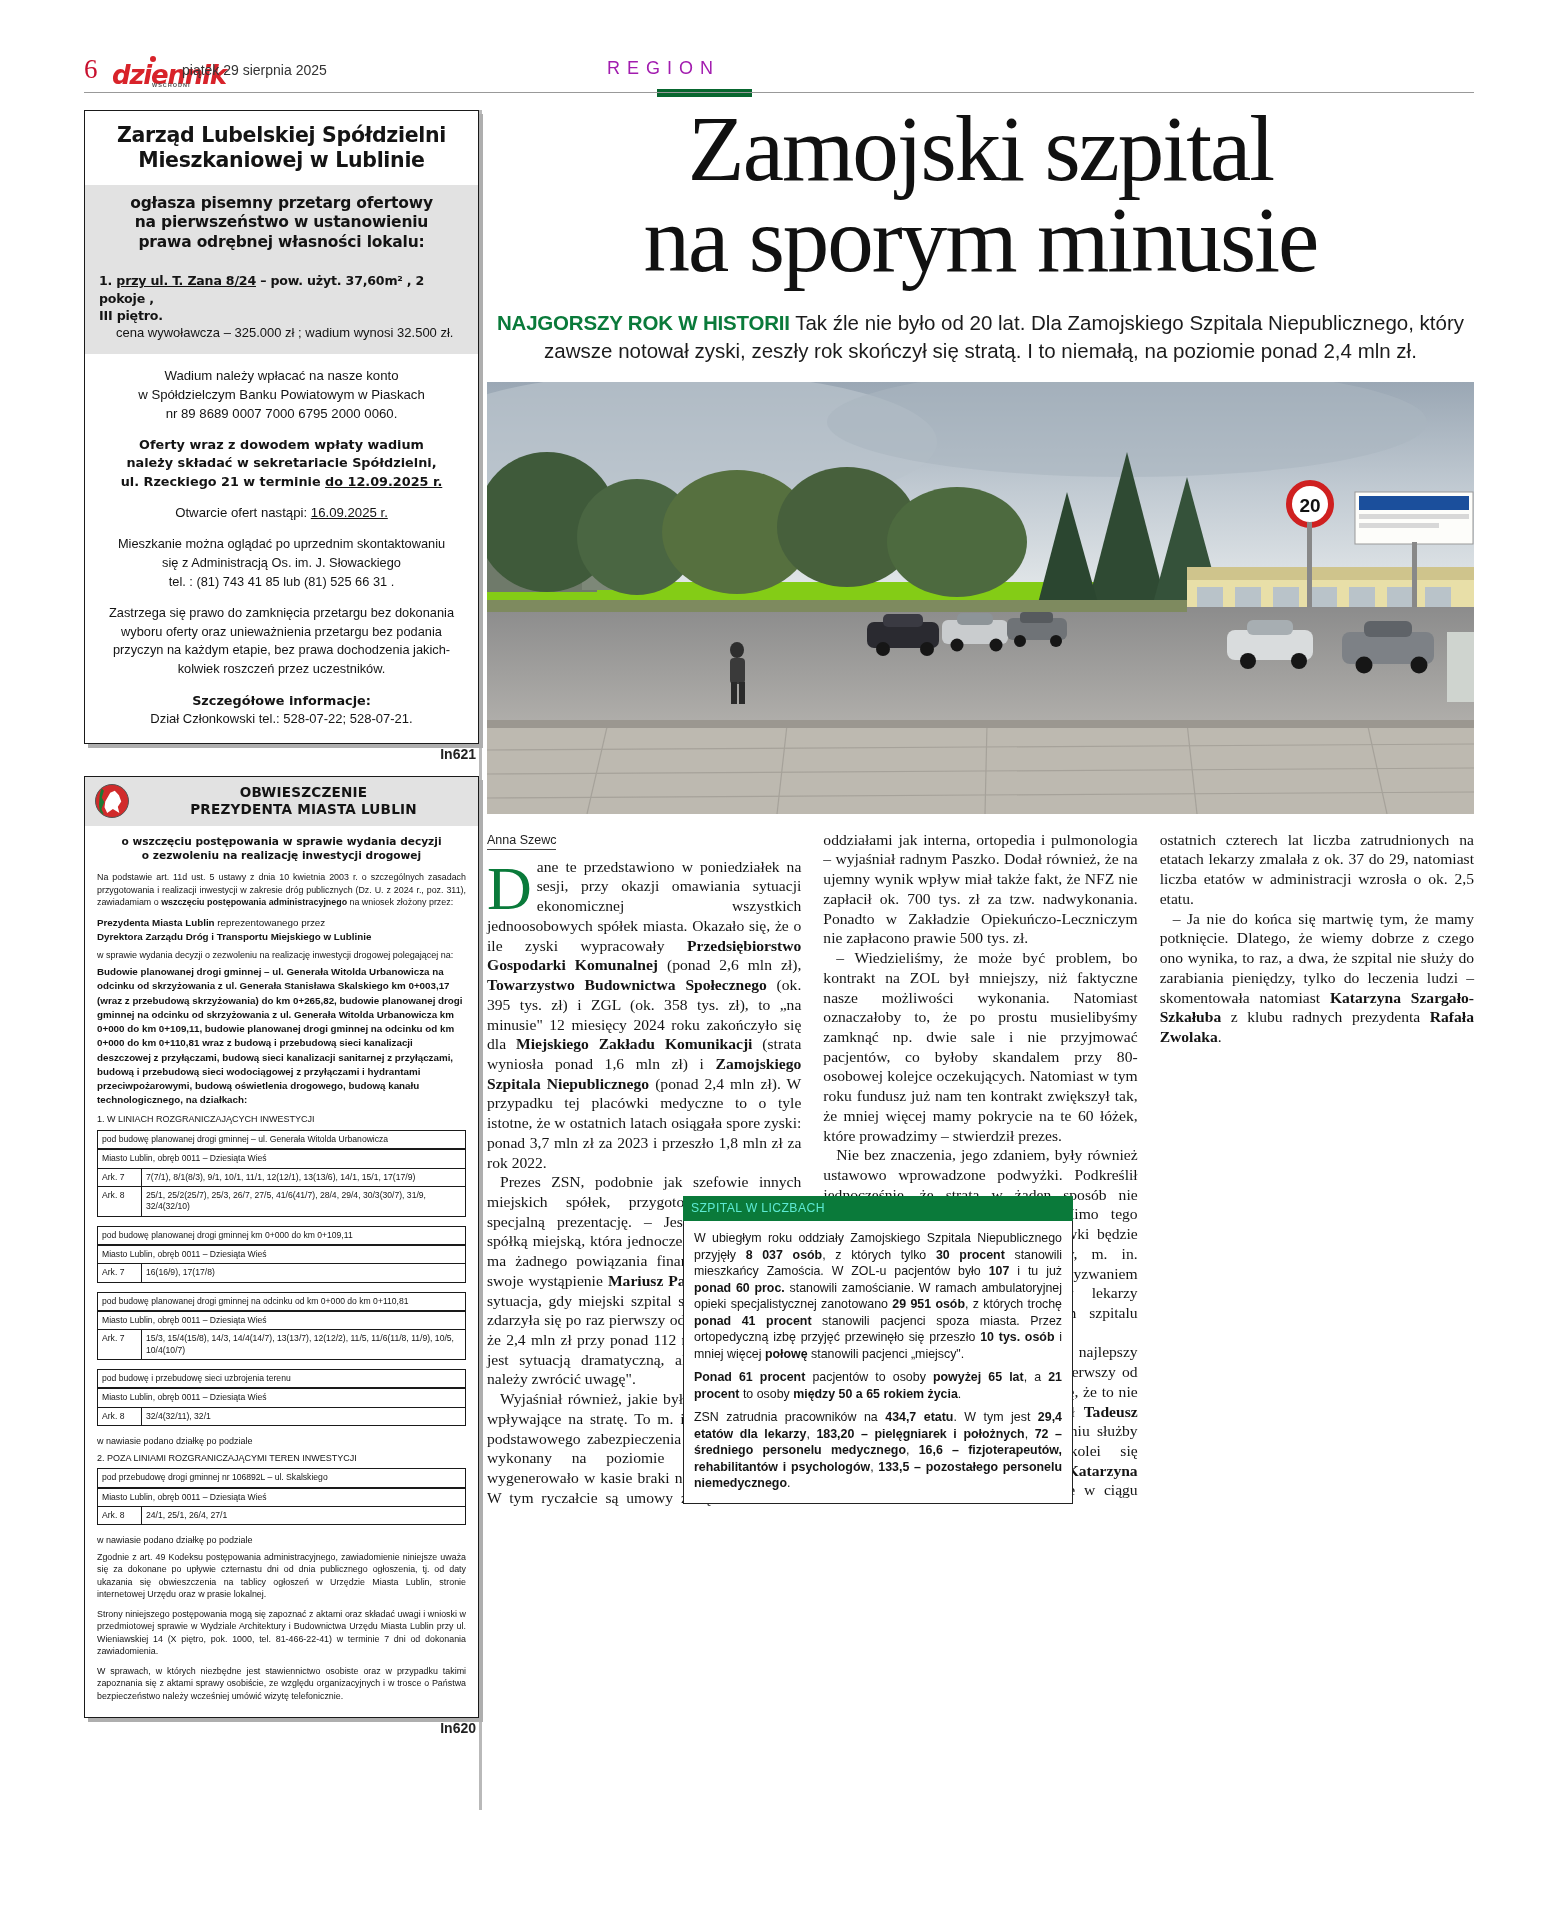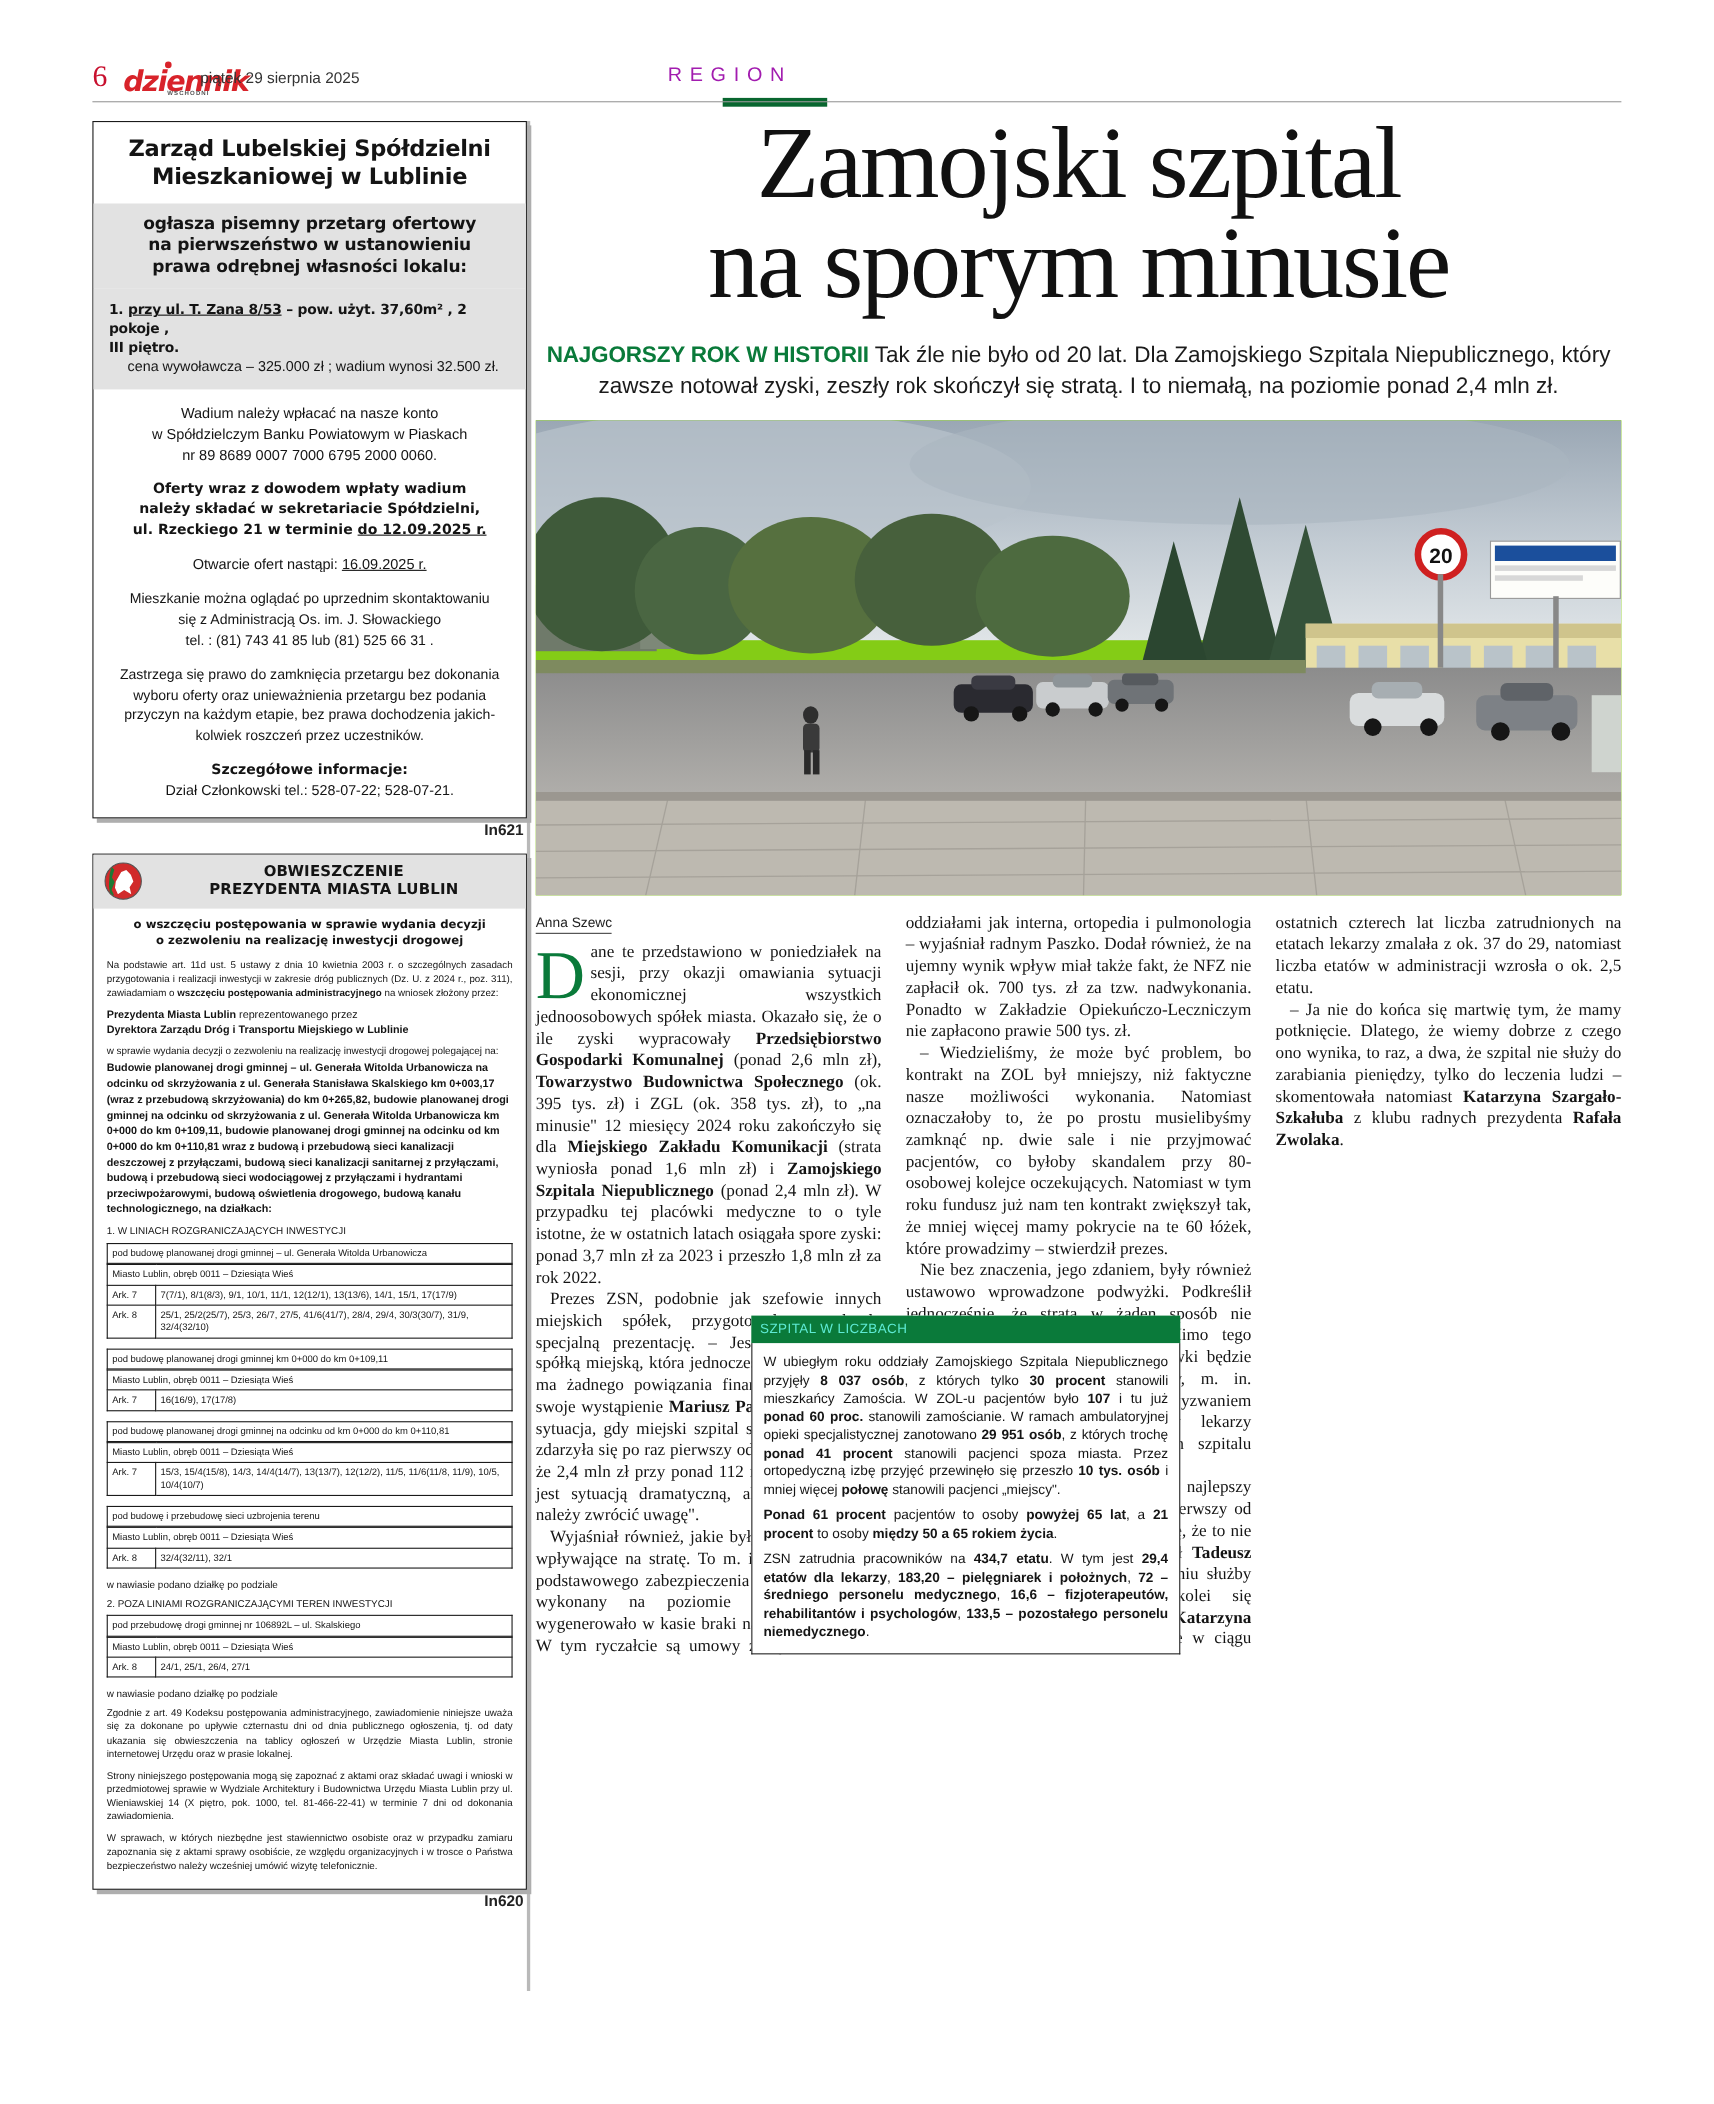--- a/index.html
+++ b/index.html
@@ -230,21 +230,21 @@
         <div class="ad1-band">
           <p>
             <span>ogłasza pisemny przetarg ofertowy</span><br>
             <span>na pierwszeństwo w  ustanowieniu</span><br>
             <span>prawa odrębnej własności lokalu:</span>
           </p>
         </div>
         <div class="ad1-band2">
           <div class="ad1-item">
             <span>1.</span>
-            <u>przy ul. T. Zana 8/53</u><span> – pow. użyt. 37,60m² , 2 pokoje ,</span><br>
+            <u>przy ul. T. Zana 8/24</u><span> – pow. użyt. 37,60m² , 2 pokoje ,</span><br>
             <span>III piętro.</span>
           </div>
           <div class="ad1-item-sub">cena wywoławcza – 325.000 zł ; wadium wynosi 32.500 zł.</div>
         </div>
         <div class="ad1-blk">
           <span>Wadium należy wpłacać na nasze konto</span><br>
           <span>w Spółdzielczym Banku Powiatowym w Piaskach</span><br>
           <span>nr 89 8689 0007 7000 6795 2000 0060.</span>
         </div>
         <div class="ad1-blk b">
@@ -401,21 +401,21 @@
             <tr>
               <td class="ark">Ark. 8</td>
               <td>24/1, 25/1, 26/4, 27/1</td>
             </tr>
           </tbody>
             </table>
         </div>
         <p class="p-cap">w nawiasie podano działkę po podziale</p>
         <p class="p-sm">Zgodnie z art. 49 Kodeksu postępowania administracyjnego, zawiadomienie niniejsze uważa się za dokonane po upływie czternastu dni od dnia publicznego ogłoszenia, tj. od daty ukazania się obwieszczenia na tablicy ogłoszeń w Urzędzie Miasta Lublin, stronie internetowej Urzędu oraz w prasie lokalnej.</p>
         <p class="p-sm">Strony niniejszego postępowania mogą się zapoznać z aktami oraz składać uwagi i wnioski w przedmiotowej sprawie w Wydziale Architektury i Budownictwa Urzędu Miasta Lublin przy ul. Wieniawskiej 14 (X piętro, pok. 1000, tel. 81-466-22-41) w terminie 7 dni od dokonania zawiadomienia.</p>
-        <p class="p-sm">W sprawach, w których niezbędne jest stawiennictwo osobiste oraz w przypadku zamiaru zapoznania się z aktami sprawy osobiście, ze względu organizacyjnych i w trosce o Państwa bezpieczeństwo należy wcześniej umówić wizytę telefonicznie.</p>
+        <p class="p-sm">W sprawach, w których niezbędne jest stawiennictwo osobiste oraz w przypadku takimi zapoznania się z aktami sprawy osobiście, ze względu organizacyjnych i w trosce o Państwa bezpieczeństwo należy wcześniej umówić wizytę telefonicznie.</p>
       </div>
     </div>
     <div class="ad-code">In620</div>
   </div>
 
   <div class="main">
     <h1 class="headline">
       <span>Zamojski szpital</span><br>
       <span>na sporym minusie</span>
     </h1>

